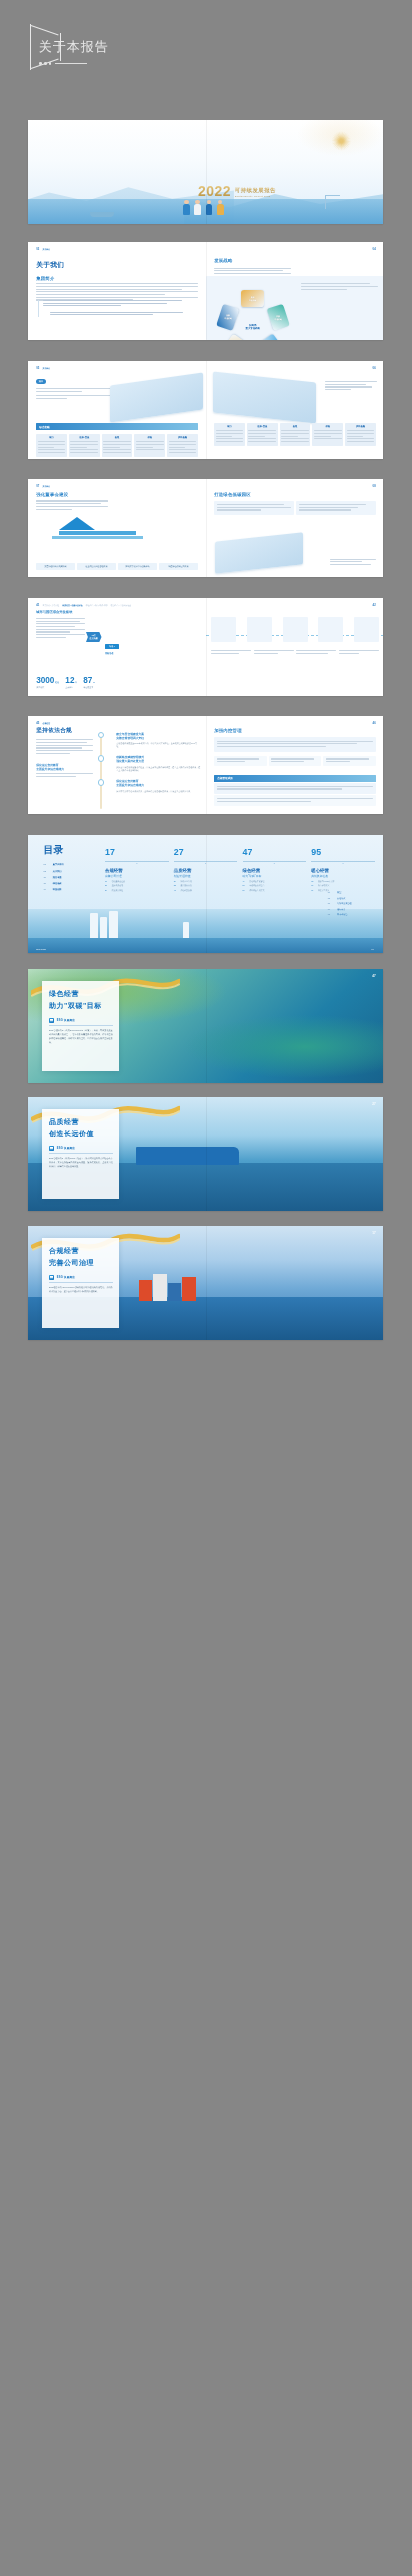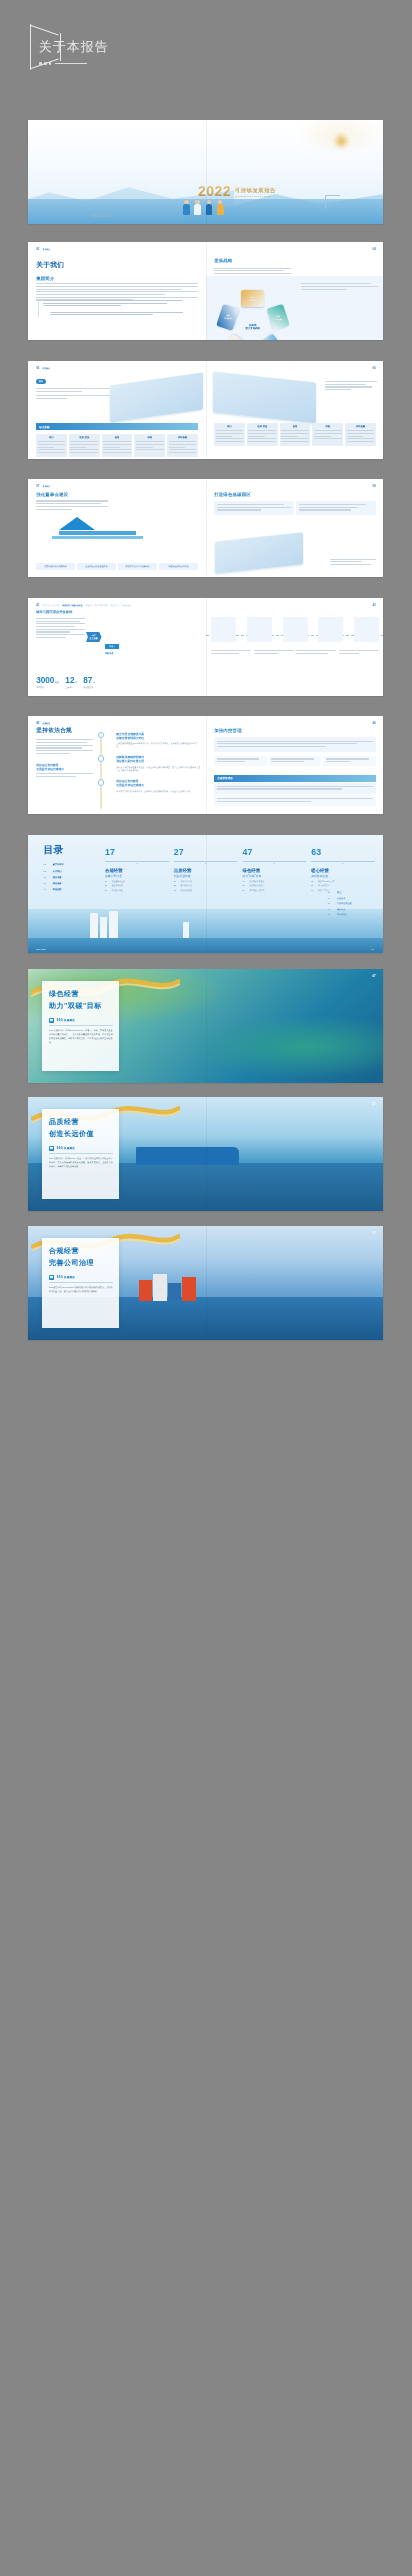--- a/index.html
+++ b/index.html
@@ -723,21 +723,21 @@
         <div class="toc-row">
           <i>51</i>
           <span>实施绿色低碳运营</span>
         </div>
         <div class="toc-row">
           <i>57</i>
           <span>倡导绿色生活方式</span>
         </div>
       </div>
       <div style="flex: 1 1 0%;">
-        <div class="toc-num">63</div>
+        <div class="toc-num">95</div>
         <div style="height:0.4px;background:#a9cde6;margin:3.6px 0 0"></div>
         <div style="text-align:center;color:#2f86c9;font-size:2.6px;margin-top:0.5px">⌄</div>
         <div class="toc-t">暖心经营</div>
         <div class="toc-s">共创美好社会</div>
         <div class="toc-row">
           <i>65</i>
           <span>服务重požad大需求</span>
         </div>
         <div class="toc-row">
           <i>67</i>

